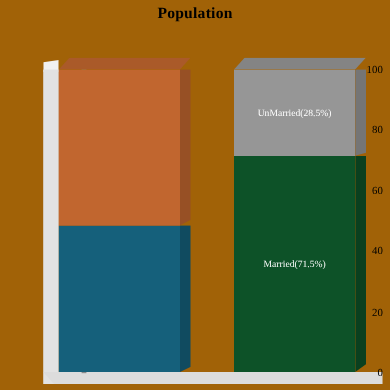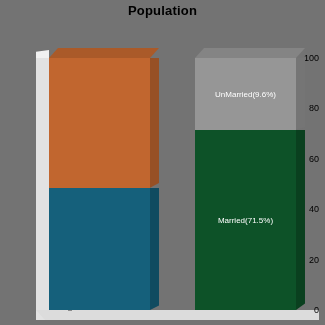--- a/index.html
+++ b/index.html
@@ -4,23 +4,23 @@
 <style>
   html, body {
     margin: 0;
     padding: 0;
     background: #ffffff;
   }
   #chart-root {
     position: relative;
     width: 325px;
     height: 325px;
-    background: #737373;
+    background: #a16207;
     overflow: hidden;
-    font-family: Liberation Sans, sans-serif;
+    font-family: Liberation Serif, serif;
   }
 
   
   #chart-title {
     position: absolute;
     left: 0;
     top: 3px;
     width: 325px;
     text-align: center;
     font-size: 13px;
@@ -167,19 +167,19 @@
         <div class="bar" style="left: 159px; top: 0px; width: 110px; height: 272px;">
           <div class="seg" style="top: 81.82px; width: 101px; height: 180.18px; border-radius: 20px;">
             <div class="front" style="background: rgb(13, 82, 40);"></div>
             <div class="side" style="left: 101px; background: rgb(10, 64, 31);"></div>
             <div class="seg-label" style="top: 90.09px;">Married(71.5%)</div>
           </div>
           <div class="seg" style="top: 10px; width: 101px; height: 71.82px;">
             <div class="front" style="background: rgb(150, 150, 150);"></div>
             <div class="side" style="left: 101px; background: rgb(117, 117, 117);"></div>
             <div class="top" style="top: -10px; width: 110px; background: rgb(132, 132, 132);"></div>
-            <div class="seg-label" style="top: 35.91px;">UnMarried(9.6%)</div>
+            <div class="seg-label" style="top: 35.91px;">UnMarried(28.5%)</div>
           </div>
         </div>
       </div>
   </div>
 
 </div>
 
 </body></html>

